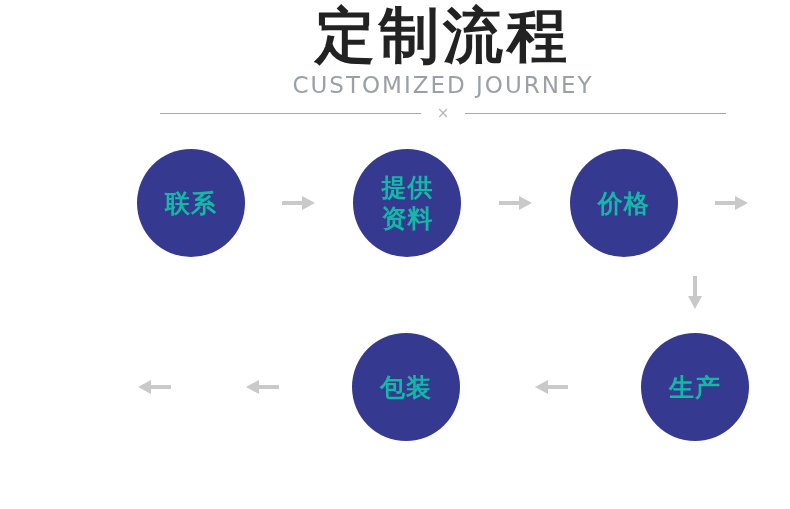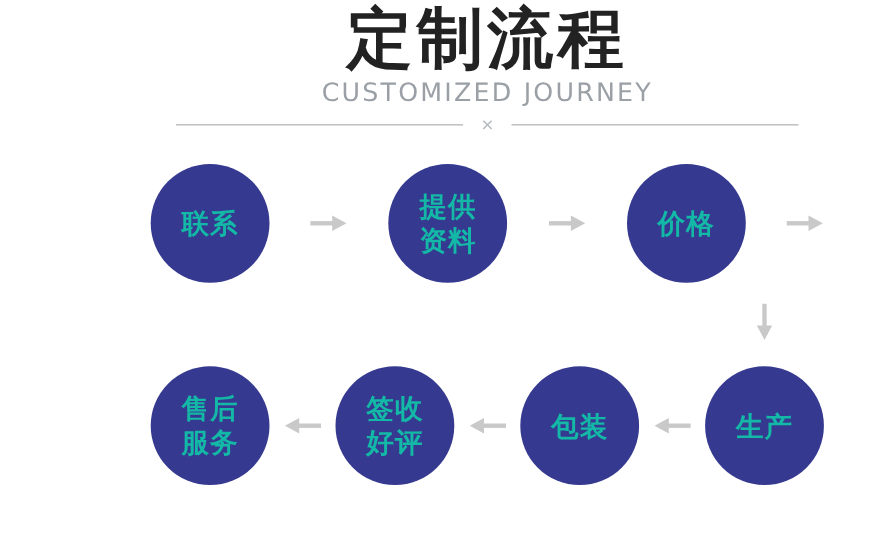--- a/index.html
+++ b/index.html
@@ -110,34 +110,26 @@
     <div class="gap-row">
       <span class="down-arrow">
         <svg width="18" height="34" viewBox="0 0 18 34" fill="currentColor">
             <rect x="7" y="0" width="4" height="21"></rect>
             <polygon points="2,20 9,33 16,20"></polygon>
           </svg>
       </span>
     </div>
 
     <div class="flow-row">
-      <div class="circle">
-        <span>售后</span>
-        <span>服务</span>
-      </div>
       <span class="arrow">
         <svg width="34" height="18" viewBox="0 0 34 18" fill="currentColor">
             <rect x="13" y="7" width="21" height="4"></rect>
             <polygon points="14,2 1,9 14,16"></polygon>
           </svg>
       </span>
-      <div class="circle">
-        <span>签收</span>
-        <span>好评</span>
-      </div>
       <span class="arrow">
         <svg width="34" height="18" viewBox="0 0 34 18" fill="currentColor">
             <rect x="13" y="7" width="21" height="4"></rect>
             <polygon points="14,2 1,9 14,16"></polygon>
           </svg>
       </span>
       <div class="circle">
         <span>包装</span>
       </div>
       <span class="arrow">

